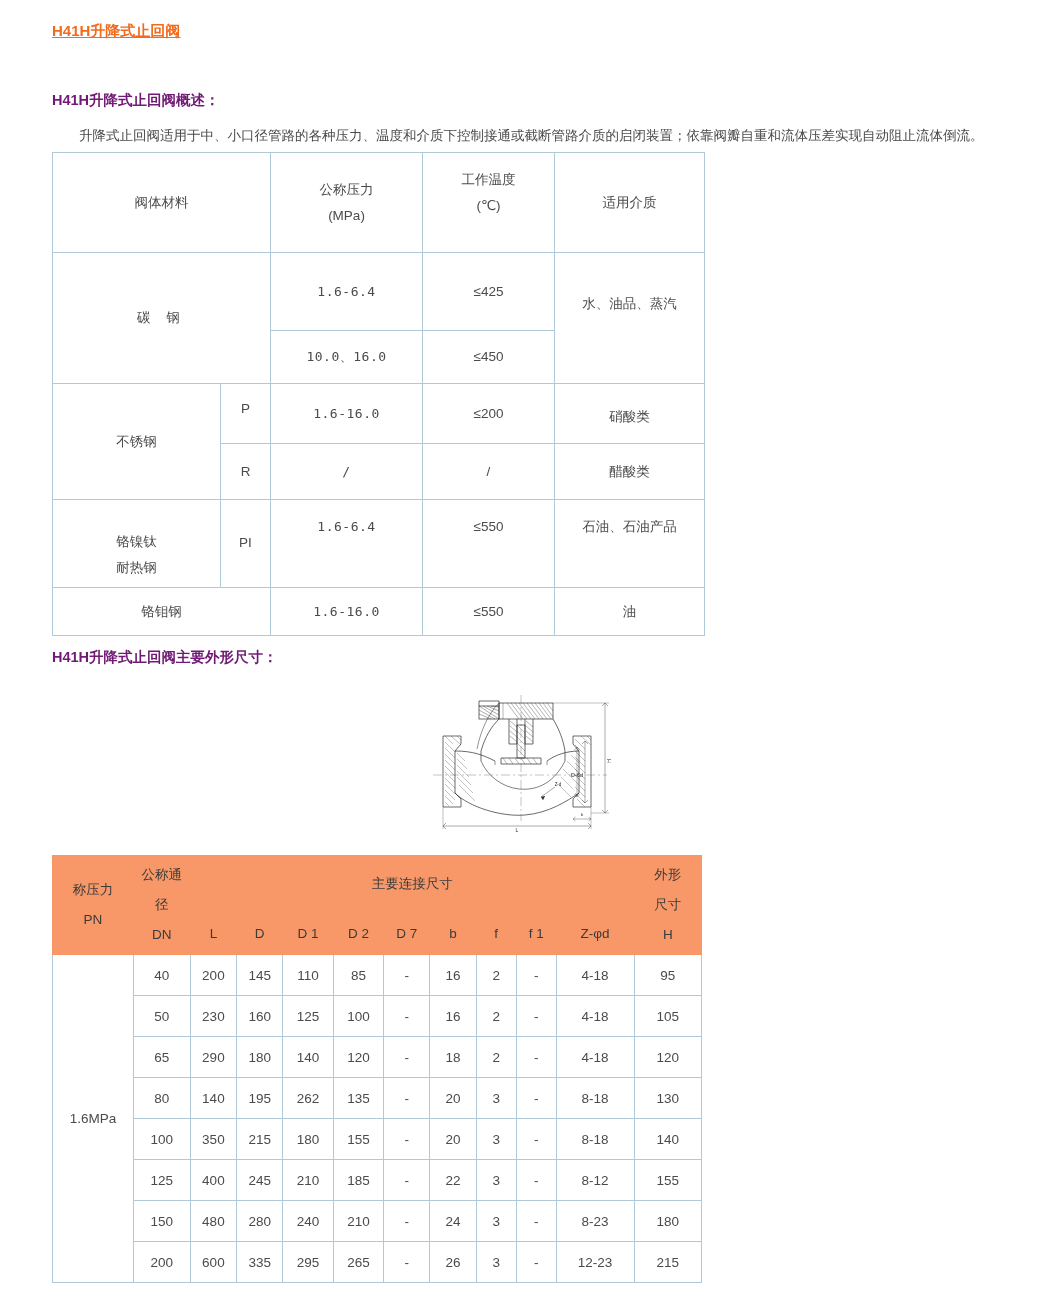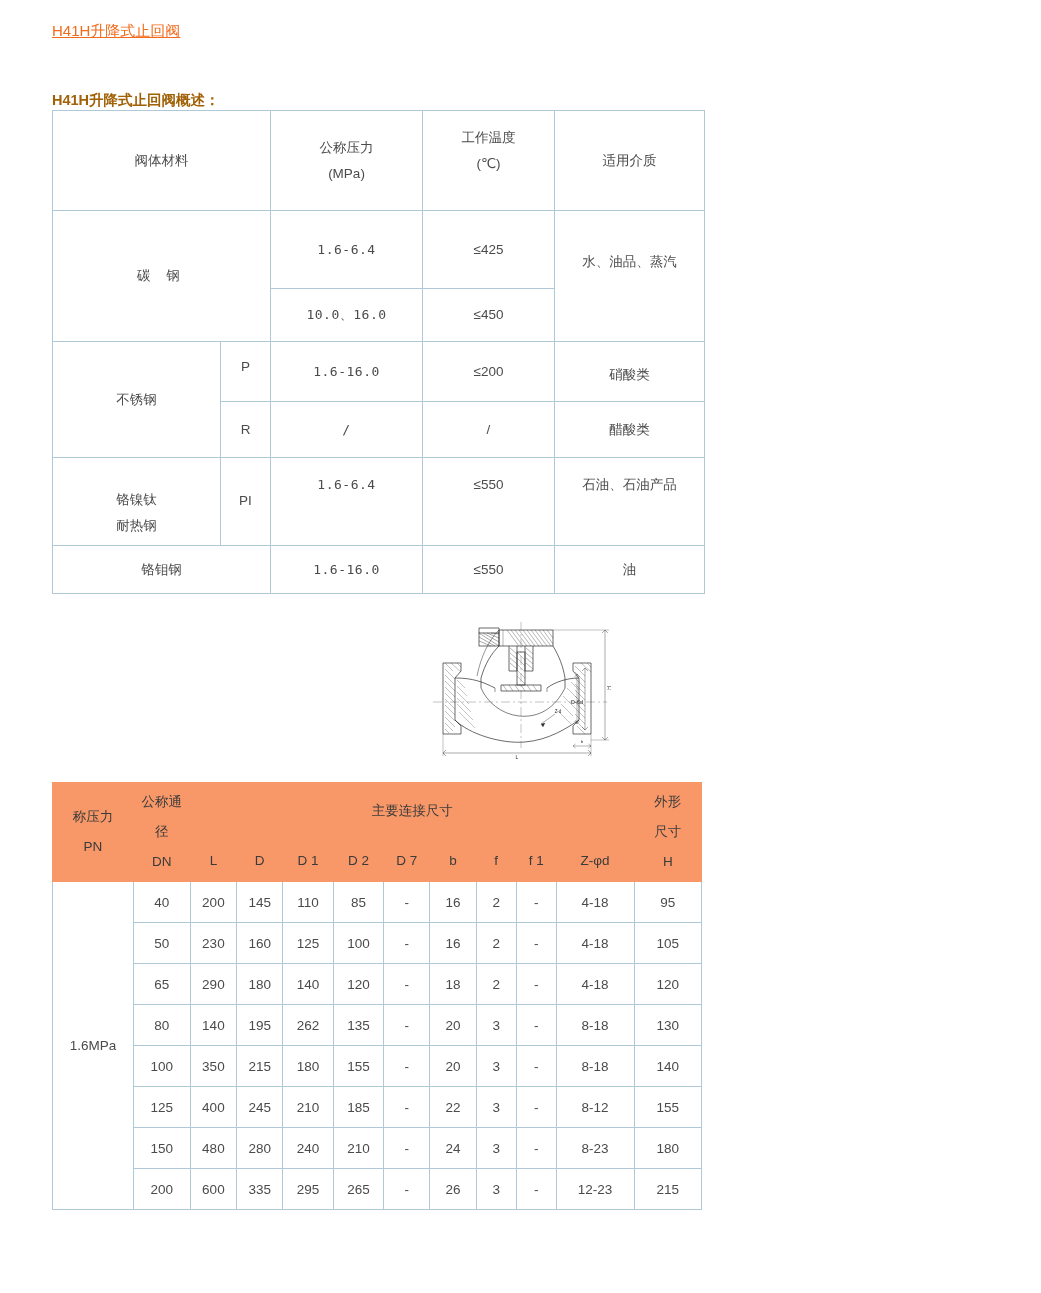--- a/index.html
+++ b/index.html
@@ -14,29 +14,29 @@
     font-size: 14px;
     width: 1041px;
     min-height: 1293px;
     position: relative;
   }
   .page { width: 1041px; padding: 0; }
 
   
   .main-title {
     color: #F26B1D;
-    font-weight: normal;
+    font-weight: bold;
     font-size: 15px;
     text-decoration: underline;
     margin: 22px 0 0 52px;
     display: inline-block;
     letter-spacing: 0px;
   }
   .section-title {
-    color: #a16207;
+    color: #701a75;
     font-weight: bold;
     font-size: 14.5px;
     margin: 0 0 0 52px;
     display: block;
   }
   .sec1 { margin-top: 50px; }
   .sec2 { margin-top: 20px; margin-bottom: 8px; }
   .sec3 { margin-top: 12px; margin-bottom: 6px; }
 
   .intro {
@@ -108,20 +108,21 @@
 </style>
 </head>
 <body>
 
 <div class="page">
 
   <a class="main-title" href="#">H41H升降式止回阀</a>
 
   <div class="section-title sec1">H41H升降式止回阀概述：</div>
 
+  <p class="intro">升降式止回阀适用于中、小口径管路的各种压力、温度和介质下控制接通或截断管路介质的启闭装置；依靠阀瓣自重和流体压差实现自动阻止流体倒流。</p>
 
 
   <table class="spec">
     <colgroup>
       <col style="width:168px">
         <col style="width:50px">
         <col style="width:152px">
         <col style="width:132px">
         <col style="width:150px">
     </colgroup>
@@ -177,20 +178,21 @@
 
       <tr>
         <td colspan="2" style="height:48px">铬钼钢</td>
         <td class="mono">1.6-16.0</td>
         <td>≤550</td>
         <td>油</td>
       </tr>
     </tbody>
   </table>
 
+  <div class="section-title sec3">H41H升降式止回阀主要外形尺寸：</div>
 
   <div class="fig-wrap">
     <svg width="200" height="145" viewBox="0 0 200 145">
       <g stroke="#2b2b2b" fill="none" stroke-width="0.7">
 
         <path d="M58 17 L58 12 L78 12 L78 17" stroke-width="0.7"></path>
         <rect x="58" y="17" width="20" height="13"></rect>
         <path d="M58 17 L78 30 M58 21 L74 30 M58 25 L70 30 M62 17 L78 26 M66 17 L78 22 M70 17 L78 18" stroke-width="0.4"></path>
 
         <path d="M78 14 L132 14 L132 30 L78 30 Z"></path>

